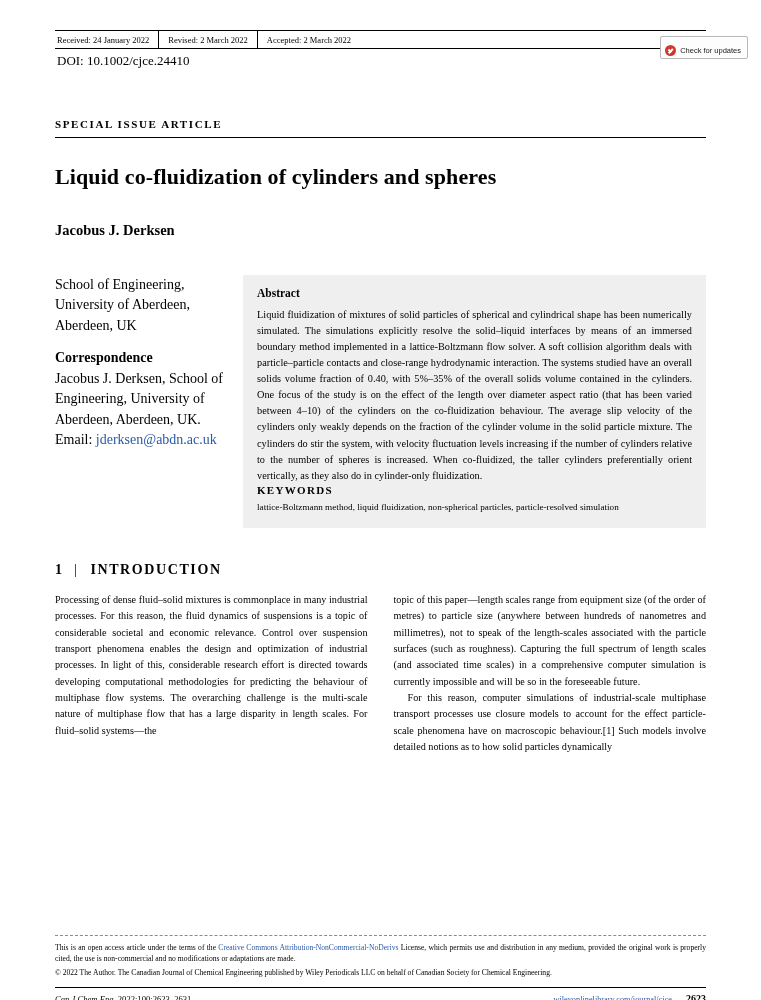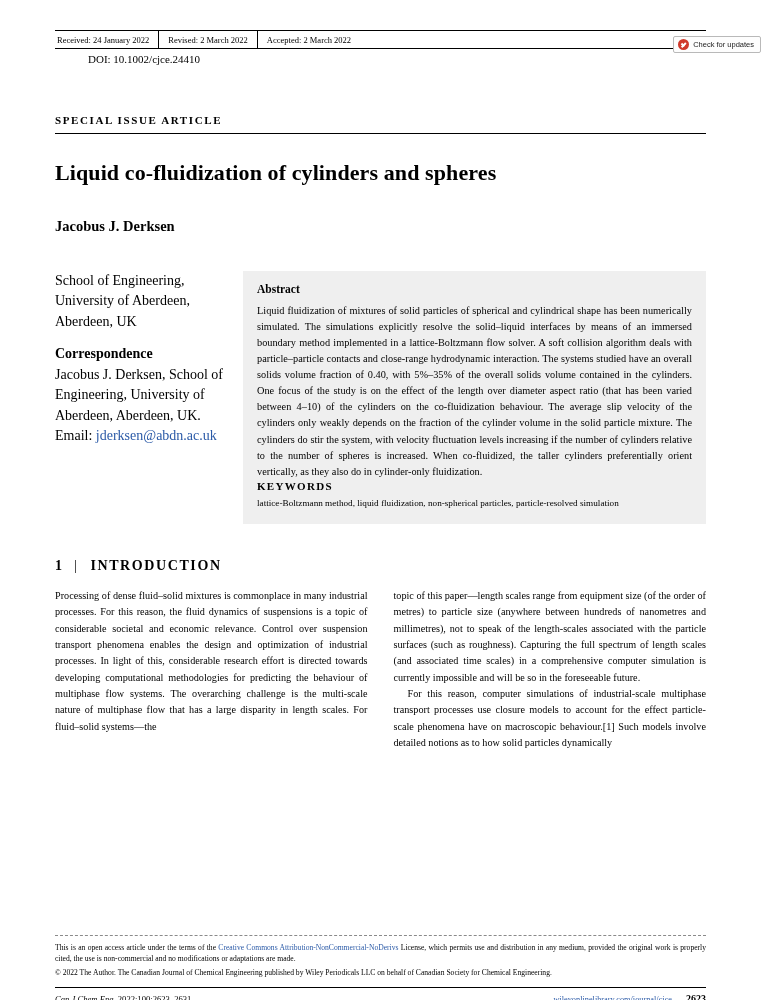--- a/index.html
+++ b/index.html
@@ -20,25 +20,25 @@
     width: 761px;
     height: 1000px;
     box-sizing: border-box;
     padding: 0 55px;
   }
 
   
   .updates-badge {
     position: absolute;
     top: 6px;
-    right: 0;
+    right: 13px;
     border: 1px solid #b9b9b9;
     background: #fdfdfd;
     border-radius: 2px;
-    padding: 2px 6px 2px 4px;
+    padding: 8px 6px 2px 4px;
     display: flex;
     align-items: center;
     gap: 4px;
     font-family: "Liberation Sans", sans-serif;
     font-size: 7.5px;
     color: #222;
   }
   .updates-badge .cmark {
     width: 11px;
     height: 11px;
@@ -84,24 +84,23 @@
     white-space: nowrap;
     font-family: Liberation Serif, serif;
   }
   .history .seg:first-child { padding-left: 2px; }
   .history .divider {
     width: 1px;
     height: 17px;
     background: #000;
   }
   .doi {
-    font-size: 11px;
+    font-size: 13px;
     margin-top: 4px;
     padding-left: 2px;
-    margin-left: 31px;
   }
 
   
   .head-row {
     margin-top: 14px;
     display: flex;
     align-items: flex-end;
     justify-content: space-between;
     height: 48px;
   }

